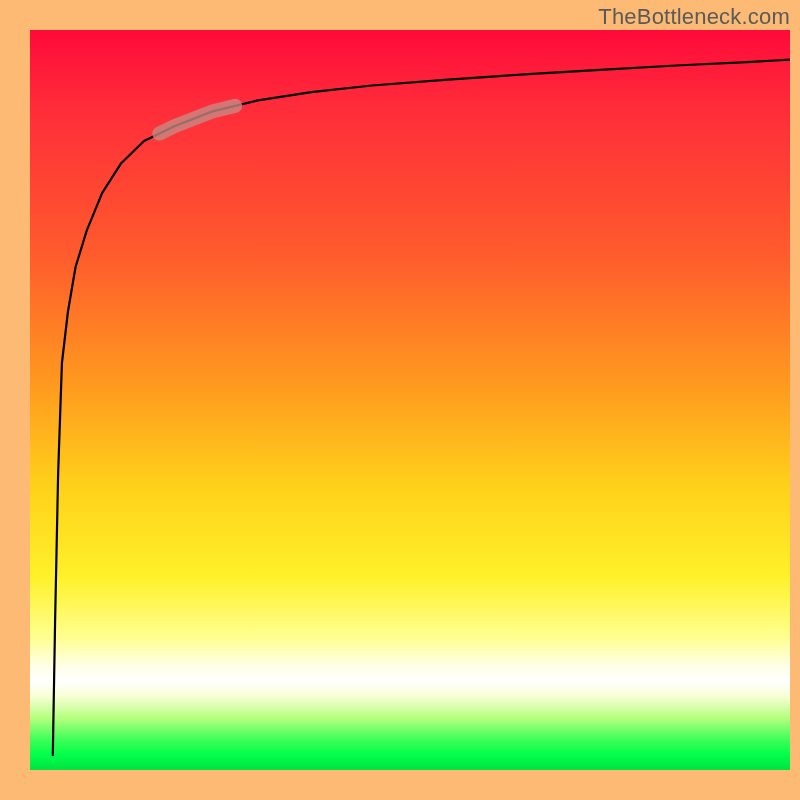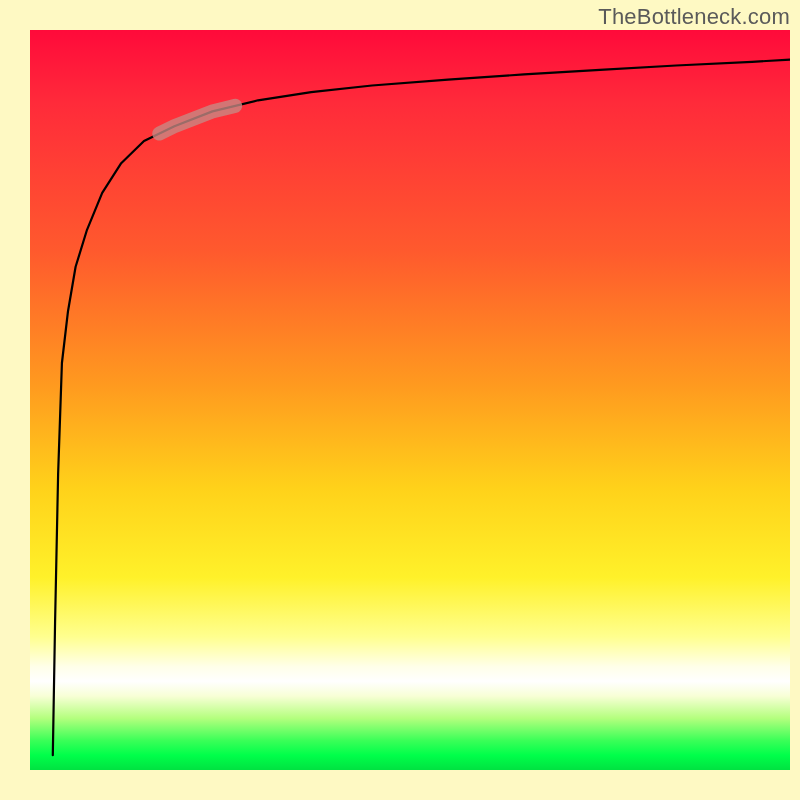--- a/index.html
+++ b/index.html
@@ -8,21 +8,21 @@
     width: 800px;
     height: 800px;
     background: #000;
     font-family: Arial, Helvetica, sans-serif;
     overflow: hidden;
   }
   .frame {
     position: relative;
     width: 800px;
     height: 800px;
-    background: #fef9c3;
+    background: #fdba74;
   }
   
   .plot {
     position: absolute;
     left: 30px;
     top: 30px;
     width: 760px;  
     height: 740px; 
     overflow: hidden;
   }

